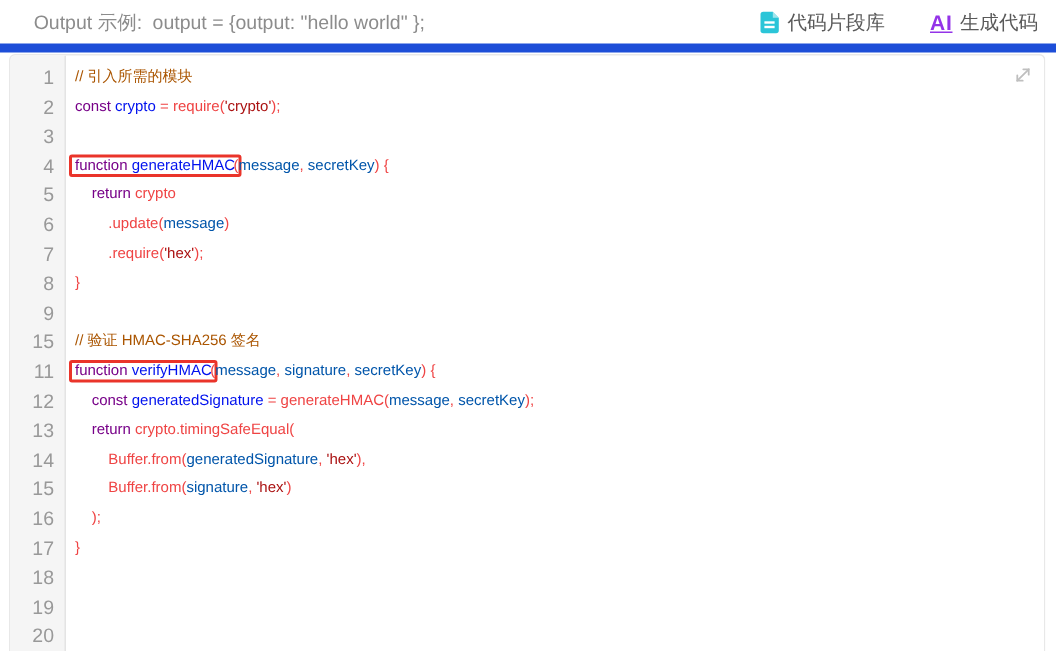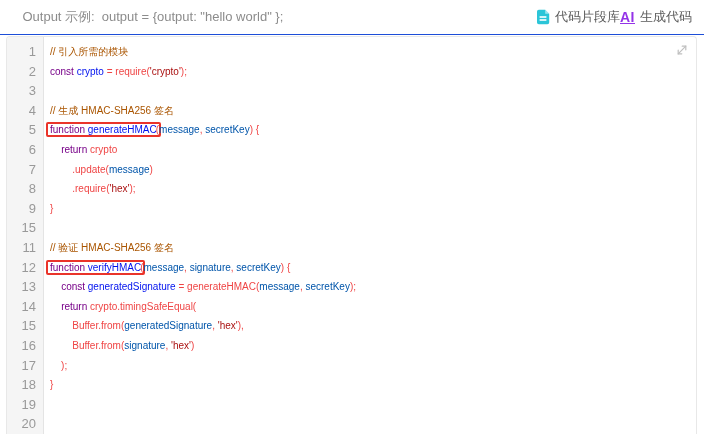--- a/index.html
+++ b/index.html
@@ -5,25 +5,25 @@
   * { box-sizing: border-box; }
   html,body { margin:0; padding:0; }
   body {
     width:704px; height:434px; overflow:hidden; background:#fff;
     font-family:"Liberation Sans", sans-serif; position:relative;
   }
 
   
   .header {
     height:35px; display:flex; align-items:center; justify-content:space-between;
-    padding:0 12px 0 8px; border-bottom:1px solid #1d4ed8; background:#fff;
+    padding:0 12px 0 8px; border-bottom:6px solid #1d4ed8; background:#fff;
   }
   .header-left { font-size:13px; color:#8c8c8c; white-space:pre; }
   .header-left .out-val { margin-left:7px; }
-  .header-right { display:flex; align-items:center; }
+  .header-right { display:flex; align-items:center; gap:30px; }
   .hbtn { display:flex; align-items:center; gap:5px; font-size:13px; color:#595959; cursor:pointer; }
   .doc-icon { color:var(--cyan); display:inline-flex; }
   .ai-mark { color:var(--ai); font-weight:bold; font-size:14px; letter-spacing:0.5px;text-decoration:underline; }
 
   
   .editor {
     position:absolute; top:36px; left:6px; right:7px; bottom:0;
     border:1px solid #e8e8e8; border-bottom:none; border-radius:4px 4px 0 0;
     display:flex; overflow:hidden; background:#fff;
   }
@@ -110,21 +110,20 @@
         <g stroke="currentColor" stroke-width="1.2" fill="none" stroke-linecap="round">
           <line x1="3.2" y1="10.8" x2="10.8" y2="3.2"></line>
           <polyline points="7.2,3.2 10.8,3.2 10.8,6.8"></polyline>
           <polyline points="3.2,7.2 3.2,10.8 6.8,10.8"></polyline>
         </g>
       </svg>
     </div>
   <div class="cl"><span class="tok-comment">// 引入所需的模块</span></div>
       <div class="cl"><span class="tok-keyword">const</span><span class="tok-plain"> </span><span class="tok-definition">crypto</span><span class="tok-plain"> = require(</span><span class="tok-string">'crypto'</span><span class="tok-plain">);</span></div>
       <div class="cl"></div>
-      <div class="cl"><span class="tok-comment">// 生成 HMAC-SHA256 签名</span></div>
       <div class="cl"><span class="hl-box"><span class="tok-keyword">function</span><span class="tok-plain"> </span><span class="tok-definition">generateHMAC</span></span><span class="tok-plain">(</span><span class="tok-variable">message</span><span class="tok-plain">, </span><span class="tok-variable">secretKey</span><span class="tok-plain">) {</span></div>
       <div class="cl"><span class="tok-plain">    </span><span class="tok-keyword">return</span><span class="tok-plain"> crypto</span></div>
       <div class="cl"><span class="tok-plain">        .update(</span><span class="tok-variable">message</span><span class="tok-plain">)</span></div>
       <div class="cl"><span class="tok-plain">        .require(</span><span class="tok-string">'hex'</span><span class="tok-plain">);</span></div>
       <div class="cl"><span class="tok-plain">}</span></div>
       <div class="cl"></div>
       <div class="cl"><span class="tok-comment">// 验证 HMAC-SHA256 签名</span></div>
       <div class="cl"><span class="hl-box"><span class="tok-keyword">function</span><span class="tok-plain"> </span><span class="tok-definition">verifyHMAC</span></span><span class="tok-plain">(</span><span class="tok-variable">message</span><span class="tok-plain">, </span><span class="tok-variable">signature</span><span class="tok-plain">, </span><span class="tok-variable">secretKey</span><span class="tok-plain">) {</span></div>
       <div class="cl"><span class="tok-plain">    </span><span class="tok-keyword">const</span><span class="tok-plain"> </span><span class="tok-definition">generatedSignature</span><span class="tok-plain"> = generateHMAC(</span><span class="tok-variable">message</span><span class="tok-plain">, </span><span class="tok-variable">secretKey</span><span class="tok-plain">);</span></div>
       <div class="cl"><span class="tok-plain">    </span><span class="tok-keyword">return</span><span class="tok-plain"> crypto.timingSafeEqual(</span></div>

